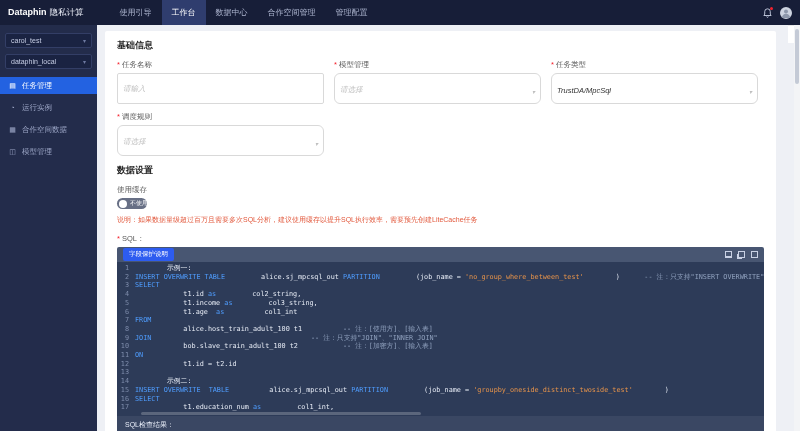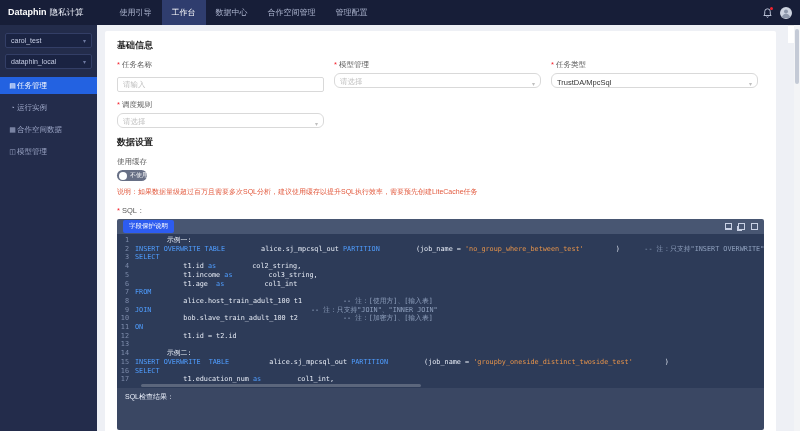--- a/index.html
+++ b/index.html
@@ -18,35 +18,35 @@
   .bell { position:relative; display:flex; }
   .bell .dot { position:absolute; top:-1px; right:-1px; width:3px; height:3px; background:#f5222d; border-radius:50%; }
   .avatar { width:12px; height:12px; border-radius:50%; background:#cdd3e0; display:flex; align-items:center; justify-content:center; overflow:hidden; }
 
   
   .layout { display:flex; height:412px; }
   .sidebar { width:97px; background:#232c4b; padding:8px 5px 0 5px; flex:none; }
   .ws-select { height:15px; background:#1a2342; border:1px solid #333e66; border-radius:2px; color:#c6cde4; font-size:7px; display:flex; align-items:center; padding:0 5px; margin-bottom:6px; cursor:pointer; }
   .ws-select .caret { margin-left:auto; color:#6d79a0; font-size:6px; }
   .side-items { margin:8px -5px 0 -5px; }
-  .side-item { height:17px; display:flex; align-items:center; color:#9aa4c4; font-size:7.5px; padding:0 8px; cursor:pointer; margin-bottom:5px; white-space:nowrap; }
+  .side-item { height:17px; display:flex; align-items:center; color:#9aa4c4; font-size:7.5px; padding:0 8px; gap:5px; cursor:pointer; margin-bottom:5px; white-space:nowrap; }
   .side-item.active { background:#2362e1; color:#fff; }
   .side-item .icon { font-size:7px; width:9px; text-align:center; }
 
   
   .main { flex:1; display:flex; position:relative; min-width:0; }
   .content { flex:1; padding:6px 12px 0 8px; min-height:0; }
   .card { background:#fff; border-radius:2px; height:100%; padding:8px 12px; overflow:hidden; }
 
   .section-title { font-size:9px; font-weight:bold; color:#262626; margin-bottom:8px; }
   .form-row { display:flex; gap:10px; margin-bottom:8px; }
   .field { width:207px; }
   .field-label { font-size:7.5px; color:#595959; margin-bottom:3px; }
   .req::before { content:"* "; color:#f5222d; }
-  .input, .control { width:100%; height:15px; border:1px solid #d9d9d9; border-radius:2px; font-size:7.5px; padding:0 5px; color:#333; background:#fff; }
+  .input, .control { width:100%; height:31px; border:1px solid #d9d9d9; border-radius:2px; font-size:7.5px; padding:8px 5px; color:#333; background:#fff;font-style:italic; }
   .input { font-family:"Liberation Sans", sans-serif; outline:none; }
   .input::placeholder { color:#bfbfbf; }
   .control { display:flex; align-items:flex-end; cursor:pointer;border-radius:6px; }
   .control .ph { color:#bfbfbf; }
   .control .caret { margin-left:auto; color:#bfbfbf; font-size:6px; }
 
   .switch { width:30px; height:11px; border-radius:6px; background:#676f85; display:flex; align-items:center; padding:0 2px; gap:3px; margin-bottom:6px; cursor:pointer; }
   .knob { width:8px; height:8px; border-radius:50%; background:#fff; flex:none; }
   .switch-text { font-size:6px; color:#fff; white-space:nowrap; }
   .hint { font-size:7px; color:#e2593d; margin-bottom:9px; }

